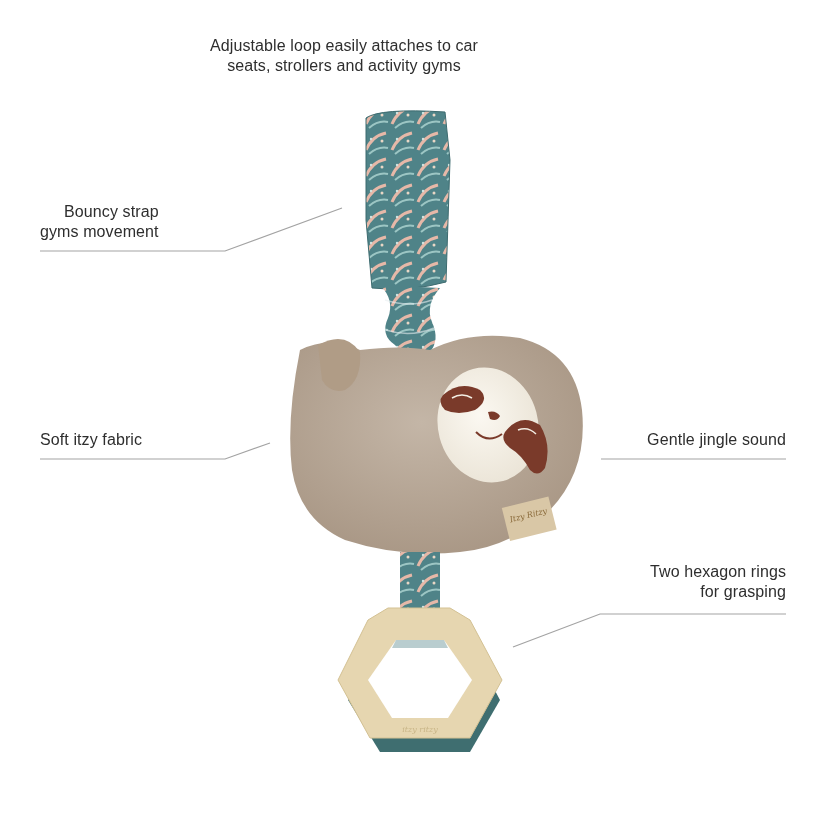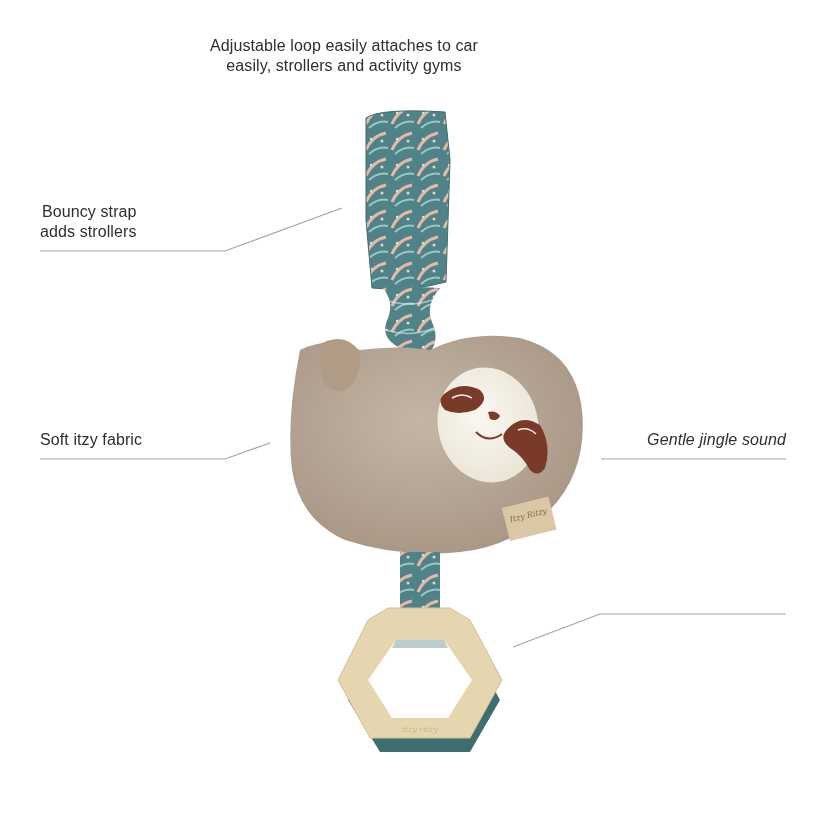--- a/index.html
+++ b/index.html
@@ -2,46 +2,48 @@
 <html><head>
 <meta charset="utf-8">
 <style>
   html, body { margin:0; padding:0; background:#ffffff; }
   body { width:828px; height:820px; position:relative; overflow:hidden;
          font-family:"Liberation Sans", "DejaVu Sans", sans-serif; color:#2b2b2b; }
   .label { position:absolute; font-size:16px; line-height:20px; color:#2e2e2e; letter-spacing:0.1px; }
   .label span { display:block; }
   .top-caption { left:0; width:688px; top:36px; text-align:center; }
   .left { text-align:right; }
-  .right { text-align:right;font-style:italic; }
+  .right { text-align:right; }
   svg.lines { position:absolute; left:0; top:0; }
   svg.product { position:absolute; left:0; top:0; }
 </style>
 </head>
 <body>
 
 <div class="label top-caption">
   <span>Adjustable loop easily attaches to car</span>
-  <span>easily, strollers and activity gyms</span>
+  <span>seats, strollers and activity gyms</span>
 </div>
 
 <div class="label left" style="left:40px; top:202px;">
   <span>Bouncy strap</span>
-  <span>adds strollers</span>
+  <span>gyms movement</span>
 </div>
 
 <div class="label left" style="left:40px; top:430px;">
   <span>Soft itzy fabric</span>
 </div>
 
 <div class="label right" style="right:42px; top:430px;">
   <span>Gentle jingle sound</span>
 </div>
 
 <div class="label right" style="right:42px; top:562px;">
+  <span>Two hexagon rings</span>
+  <span>for grasping</span>
 </div>
 
 <svg class="lines" width="828" height="820">
   <polyline points="40,251 225,251 342,208" fill="none" stroke="#a3a3a3" stroke-width="1.2"></polyline>
   <polyline points="40,459 225,459 270,443" fill="none" stroke="#a3a3a3" stroke-width="1.2"></polyline>
   <polyline points="601,459 786,459" fill="none" stroke="#a3a3a3" stroke-width="1.2"></polyline>
   <polyline points="786,614 600,614 513,647" fill="none" stroke="#a3a3a3" stroke-width="1.2"></polyline>
 </svg>
 
 <svg class="product" width="828" height="820">

